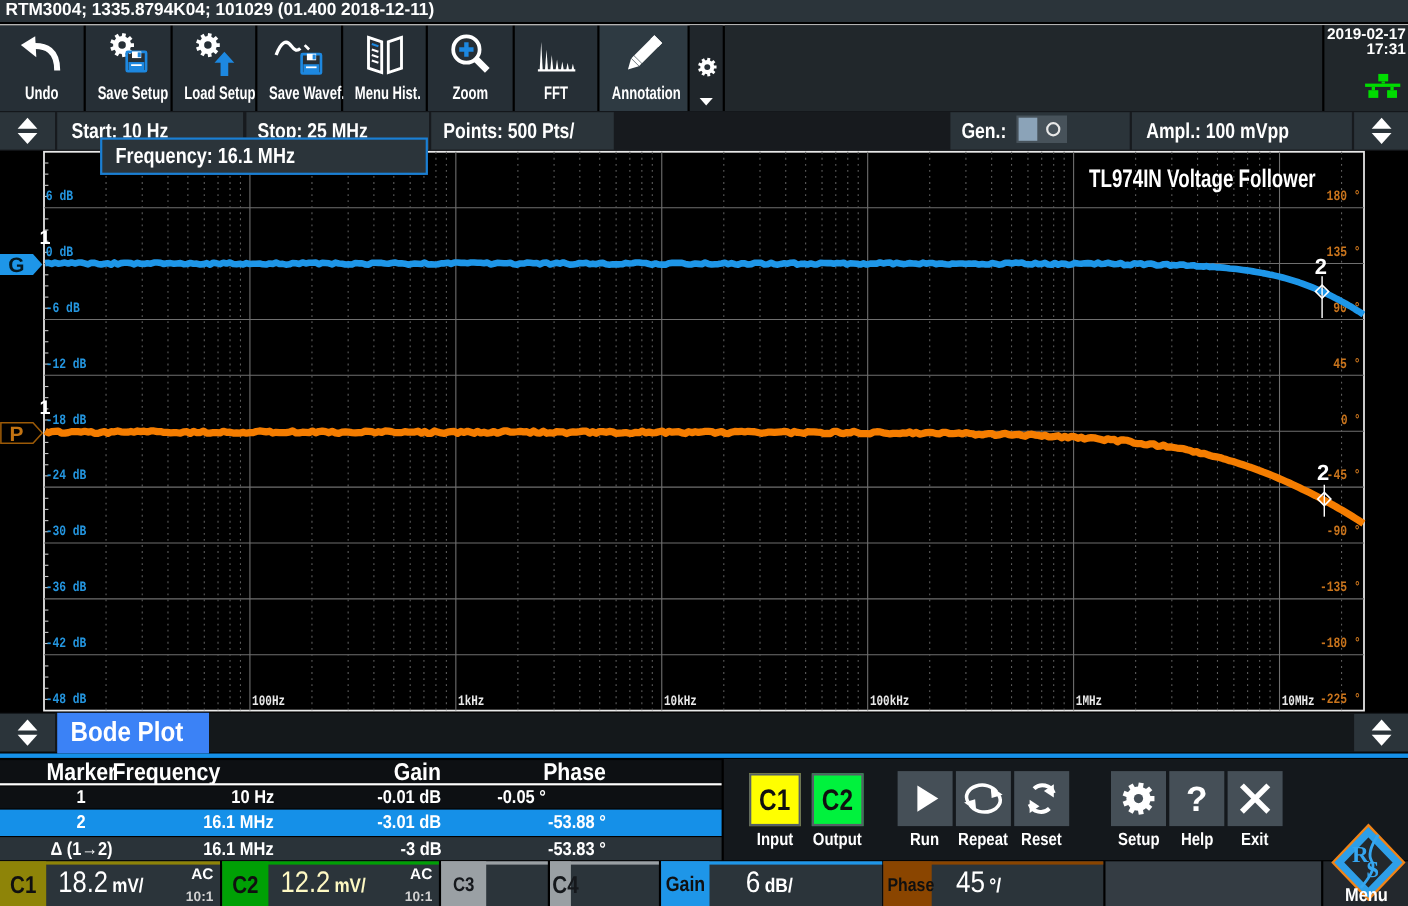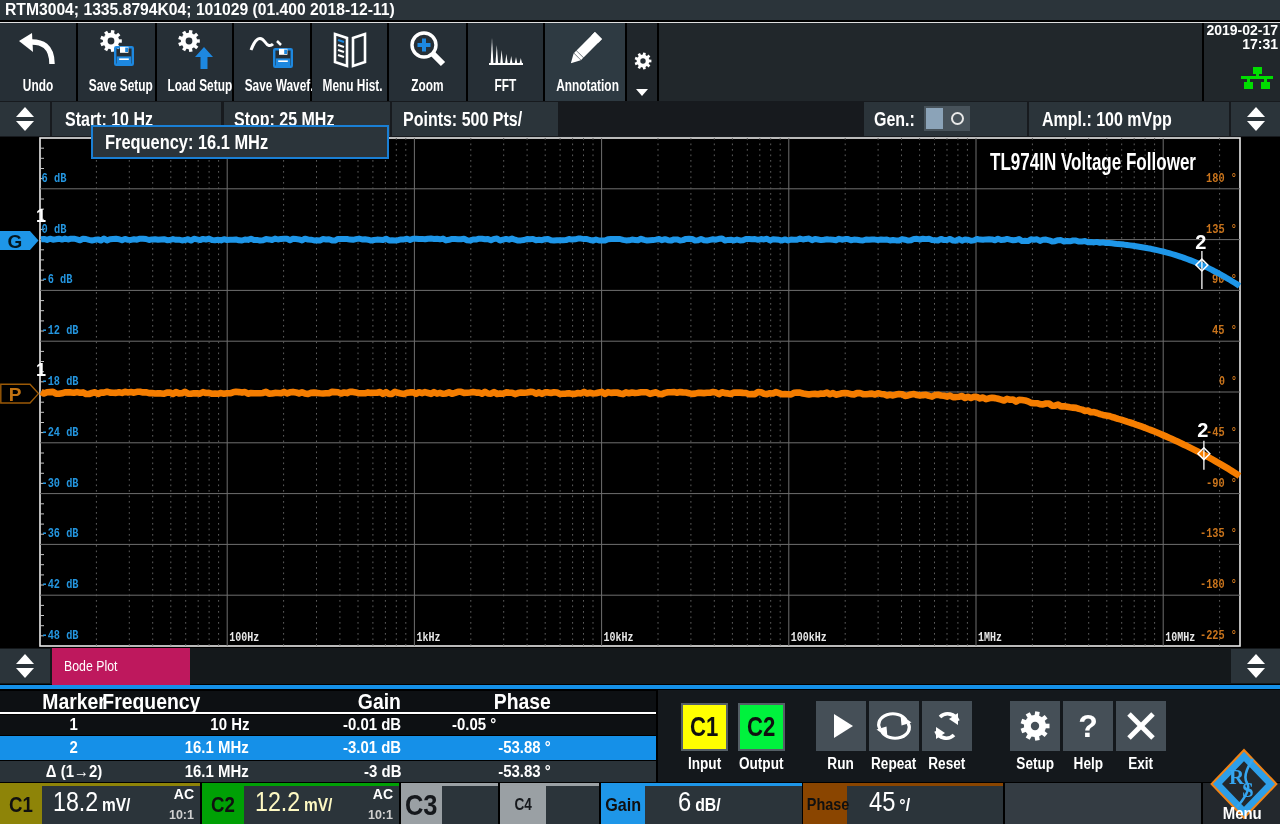--- a/index.html
+++ b/index.html
@@ -316,21 +316,21 @@
 <line x1="1203.9" y1="440.7" x2="1203.9" y2="469.7" stroke="#ffffff" stroke-width="1.3"></line>
 <rect x="1199.7" y="449.5" width="8.4" height="8.4" fill="none" stroke="#ffffff" stroke-width="1.5" transform="rotate(45 1203.9 453.7)"></rect>
 <text x="1202.9" y="436.7" fill="#ffffff" font-size="20" font-weight="bold" text-anchor="middle" font-family="Liberation Sans, sans-serif">2</text>
 </svg>
 <div style="position:absolute;left:91px;top:125px;width:298px;height:34px;background:#2b343a;border:2px solid #1a7fd4;color:#fff;font-size:20px;font-weight:bold;line-height:31px"><span class="cl" style="margin-left:12px">Frequency: 16.1 MHz</span></div>
 <div style="position:absolute;left:0;top:648px;width:1280px;height:36px;background:#14181b"></div>
 <div style="position:absolute;left:0px;top:649px;width:50px;height:34px;background:#2b343a;display:flex;align-items:center;justify-content:center;flex-direction:column">
     <div style="width:0;height:0;border-left:9px solid transparent;border-right:9px solid transparent;border-bottom:10px solid #fff;margin-bottom:4px"></div>
     <div style="width:0;height:0;border-left:9px solid transparent;border-right:9px solid transparent;border-top:10px solid #fff"></div>
   </div>
-<div style="position:absolute;left:52px;top:648px;width:138px;height:37px;background:#be185d;color:#fff;font-size:14px;font-weight:normal;line-height:37px"><span class="cl" style="margin-left:12px;transform:scaleX(0.88)">Bode Plot</span></div>
+<div style="position:absolute;left:52px;top:648px;width:138px;height:37px;background:#3b82f6;color:#fff;font-size:25px;font-weight:bold;line-height:37px"><span class="cl" style="margin-left:12px;transform:scaleX(0.88)">Bode Plot</span></div>
 <div style="position:absolute;left:1231px;top:649px;width:49px;height:34px;background:#2b343a;display:flex;align-items:center;justify-content:center;flex-direction:column">
     <div style="width:0;height:0;border-left:9px solid transparent;border-right:9px solid transparent;border-bottom:10px solid #fff;margin-bottom:4px"></div>
     <div style="width:0;height:0;border-left:9px solid transparent;border-right:9px solid transparent;border-top:10px solid #fff"></div>
   </div>
 <div style="position:absolute;left:0;top:685px;width:1280px;height:4px;background:#1590e8"></div>
 <div style="position:absolute;left:0;top:691px;width:656px;height:21.0px;background:#0d1013;color:#fff;font-size:22px;font-weight:bold">
     <div style="position:absolute;left:0;top:0;width:148px;text-align:center;line-height:21.0px"><span class="cc" style="transform:scaleX(0.88)">Marker</span></div>
     <div style="position:absolute;left:89px;top:0;width:160px;text-align:left;line-height:21.0px"><span class="cc" style="transform:scaleX(0.88);transform-origin:100% 50%">Frequency</span></div>
     <div style="position:absolute;left:241px;top:0;width:160px;text-align:right;line-height:21.0px"><span class="cc" style="transform:scaleX(0.88);transform-origin:100% 50%">Gain</span></div>
     <div style="position:absolute;left:391px;top:0;width:160px;text-align:right;line-height:21.0px"><span class="cc" style="transform:scaleX(0.88);transform-origin:100% 50%">Phase</span></div>
@@ -424,25 +424,25 @@
   </div>
 <div style="position:absolute;left:202px;top:783px;width:197px;height:41px;background:#2b343a">
     <div style="position:absolute;left:0;top:0;width:197px;height:3px;background:#00a005"></div>
     <div style="position:absolute;left:0;top:0;width:42px;height:41px;background:#00a005;color:#101010;font-size:22px;font-weight:bold;text-align:center;line-height:43px"><span class="cc" style="transform:scaleX(0.85)">C2</span></div>
     <div style="position:absolute;left:53px;top:4px;color:#fef9c3"><span class="cl" style="transform:scaleX(0.86)"><span style="font-size:27px">12.2</span> <span style="font-size:18px;font-weight:bold">mV/</span></span></div>
     <div style="position:absolute;right:6px;top:3px;color:#fff;font-size:14px;font-weight:bold">AC</div>
     <div style="position:absolute;right:6px;bottom:2px;color:#d0d0d0;font-size:12.5px;font-weight:bold">10:1</div>
   </div>
 <div style="position:absolute;left:401px;top:783px;width:97px;height:41px;background:#2b343a">
     <div style="position:absolute;left:0;top:0;width:97px;height:3px;background:#9aa0a4"></div>
-    <div style="position:absolute;left:0;top:0;width:41px;height:41px;background:#9aa0a4;color:#15181c;font-size:30px;font-weight:bold;text-align:center;line-height:43px"><span class="cc" style="transform:scaleX(0.85)">C3</span></div>
+    <div style="position:absolute;left:0;top:0;width:41px;height:41px;background:#9aa0a4;color:#15181c;font-size:18px;font-weight:bold;text-align:center;line-height:43px"><span class="cc" style="transform:scaleX(0.85)">C3</span></div>
   </div>
 <div style="position:absolute;left:500px;top:783px;width:99px;height:41px;background:#2b343a">
     <div style="position:absolute;left:0;top:0;width:99px;height:3px;background:#9aa0a4"></div>
-    <div style="position:absolute;left:0;top:0;width:46px;height:41px;background:#9aa0a4;color:#15181c;font-size:16px;font-weight:bold;text-align:center;line-height:43px"><span class="cc" style="transform:scaleX(0.85)">C4</span></div>
+    <div style="position:absolute;left:0;top:0;width:19px;height:41px;background:#9aa0a4;color:#15181c;font-size:22px;font-weight:bold;text-align:center;line-height:43px"><span class="cc" style="transform:scaleX(0.85)">C4</span></div>
   </div>
 <div style="position:absolute;left:601px;top:783px;width:201px;height:41px;background:#2b343a">
     <div style="position:absolute;left:0;top:0;width:201px;height:3px;background:#1e96e8"></div>
     <div style="position:absolute;left:0;top:0;width:44px;height:41px;background:#1e96e8;color:#101010;font-size:19px;font-weight:bold;text-align:center;line-height:43px"><span class="cc" style="transform:scaleX(0.85)">Gain</span></div>
     <div style="position:absolute;left:77px;top:4px;color:#fff"><span class="cl" style="transform:scaleX(0.88)"><span style="font-size:27px">6</span> <span style="font-size:18px;font-weight:bold">dB/</span></span></div>
   </div>
 <div style="position:absolute;left:803px;top:783px;width:200px;height:41px;background:#2b343a">
     <div style="position:absolute;left:0;top:0;width:200px;height:3px;background:#8a4500"></div>
     <div style="position:absolute;left:0;top:0;width:44px;height:41px;background:#8a4500;color:#101010;font-size:17px;font-weight:bold;text-align:center;line-height:43px"><span class="cc" style="transform:scaleX(0.85)">Phase</span></div>
     <div style="position:absolute;left:66px;top:4px;color:#fff"><span class="cl" style="transform:scaleX(0.88)"><span style="font-size:27px">45</span> <span style="font-size:18px;font-weight:bold">°/</span></span></div>

